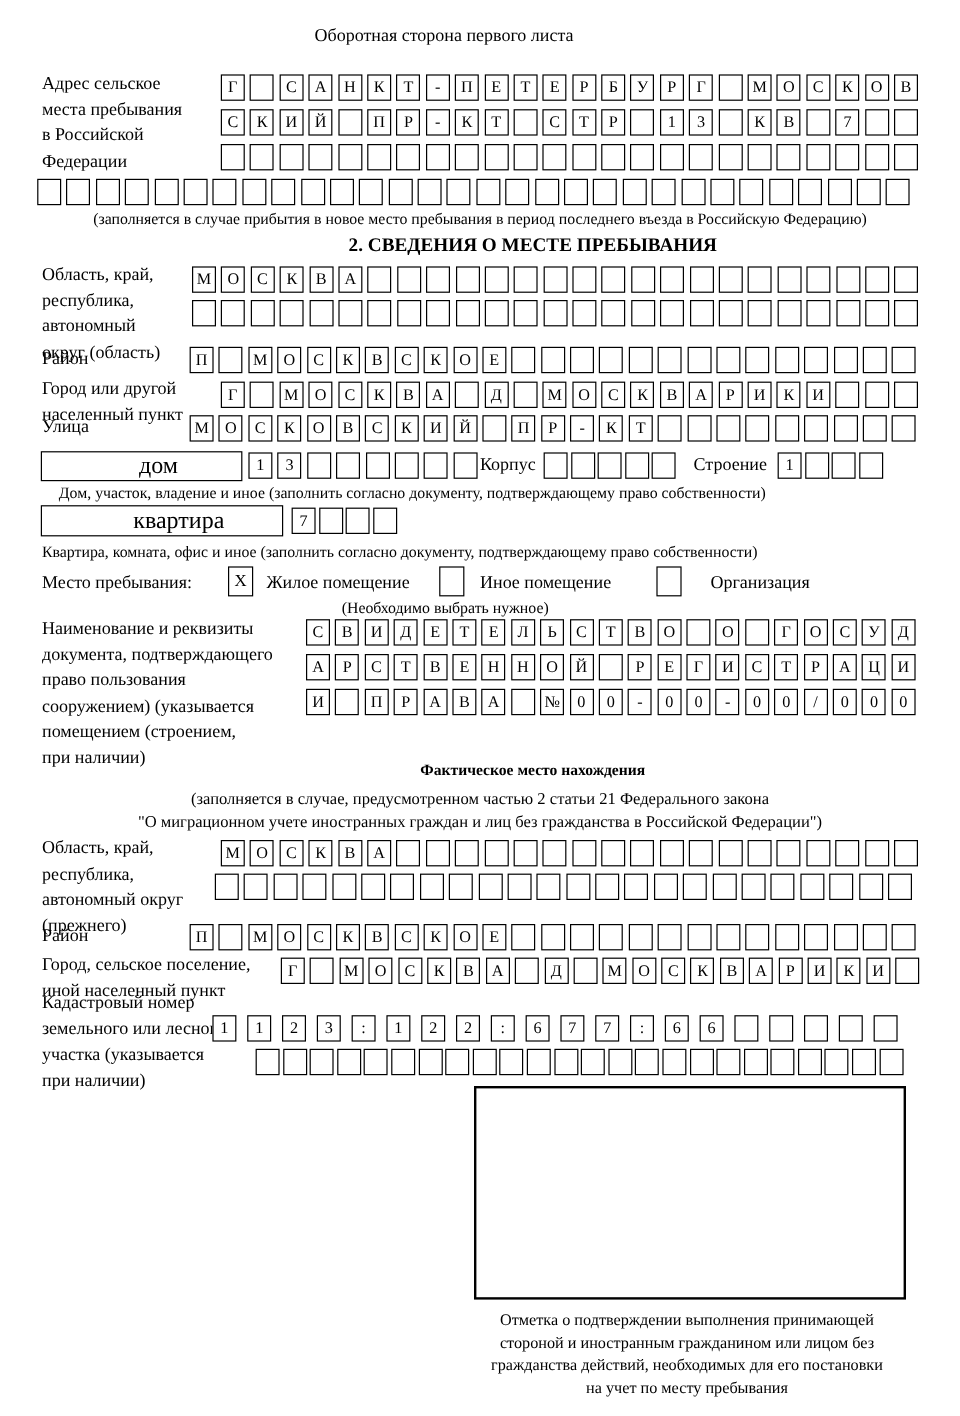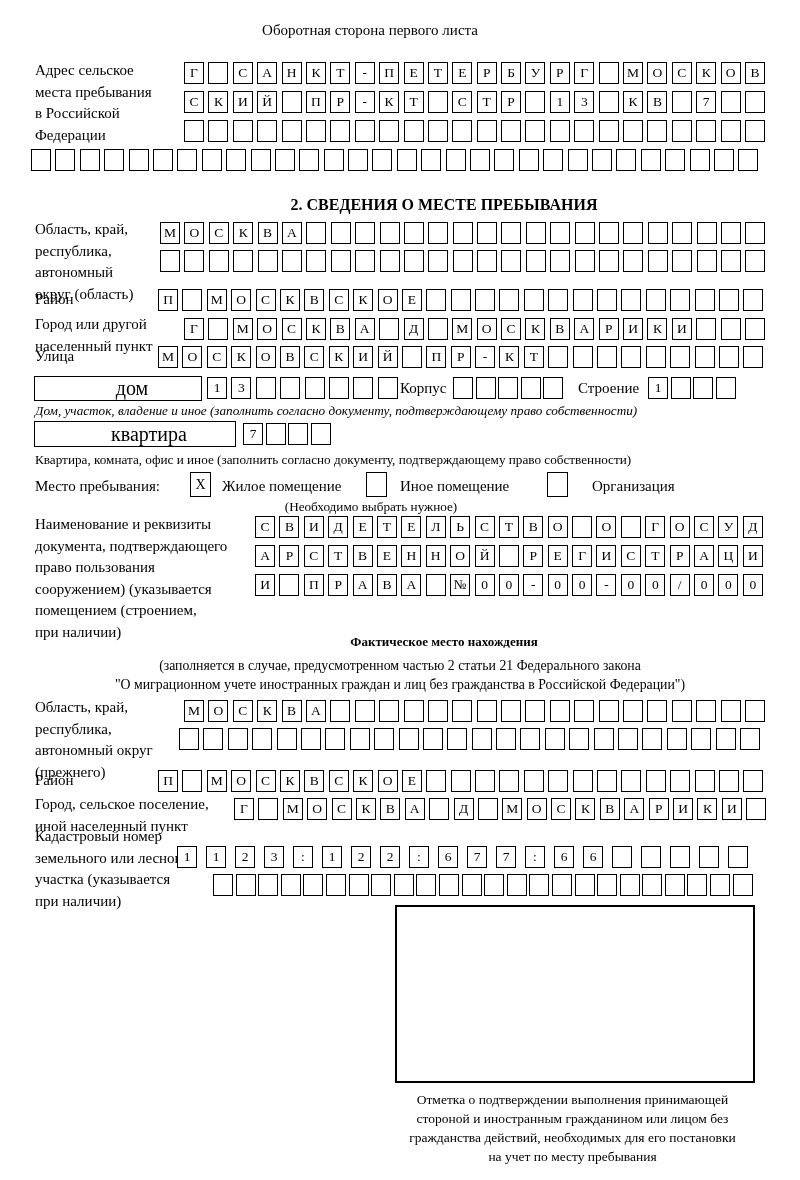--- a/index.html
+++ b/index.html
@@ -148,20 +148,21 @@
       <div class="cell"></div>
       <div class="cell"></div>
       <div class="cell"></div>
       <div class="cell"></div>
       <div class="cell"></div>
       <div class="cell"></div>
       <div class="cell"></div>
       <div class="cell"></div>
       <div class="cell"></div>
     </div>
+  <div class="abs caption center" style="top:175px;left:0;width:800px;">(заполняется в случае прибытия в новое место пребывания в период последнего въезда в Российскую Федерацию)</div>
 
   <div class="abs bold center" style="top:196px;left:0;width:800px;font-size:16px;">2. СВЕДЕНИЯ О МЕСТЕ ПРЕБЫВАНИЯ</div>
 
   <div class="abs lbl lines" style="top:219px;left:35px;">
       <div>Область, край,</div>
       <div>республика,</div>
       <div>автономный</div>
       <div>округ (область)</div>
     </div>
   <div class="cellrow" style="top:222px;left:160px;">
@@ -327,21 +328,21 @@
       <div class="cell"></div>
       <div class="cell"></div>
     </div>
   <div class="abs lbl" style="top:378px;left:578px;">Строение</div>
   <div class="cellrow tight" style="top:377px;left:648px;">
       <div class="cell">1</div>
       <div class="cell"></div>
       <div class="cell"></div>
       <div class="cell"></div>
     </div>
-  <div class="abs caption" style="top:403px;left:35px;font-style:italic;">Дом, участок, владение и иное (заполнить согласно документу, подтверждающему право собственности)</div>
+  <div class="abs caption" style="top:403px;left:49px;">Дом, участок, владение и иное (заполнить согласно документу, подтверждающему право собственности)</div>
 
   <div class="widebox" style="top:421px;left:34px;width:202px;height:26px;">квартира</div>
   <div class="cellrow tight" style="top:423px;left:243px;">
       <div class="cell">7</div>
       <div class="cell"></div>
       <div class="cell"></div>
       <div class="cell"></div>
     </div>
   <div class="abs caption" style="top:452px;left:35px;">Квартира, комната, офис и иное (заполнить согласно документу, подтверждающему право собственности)</div>
 

